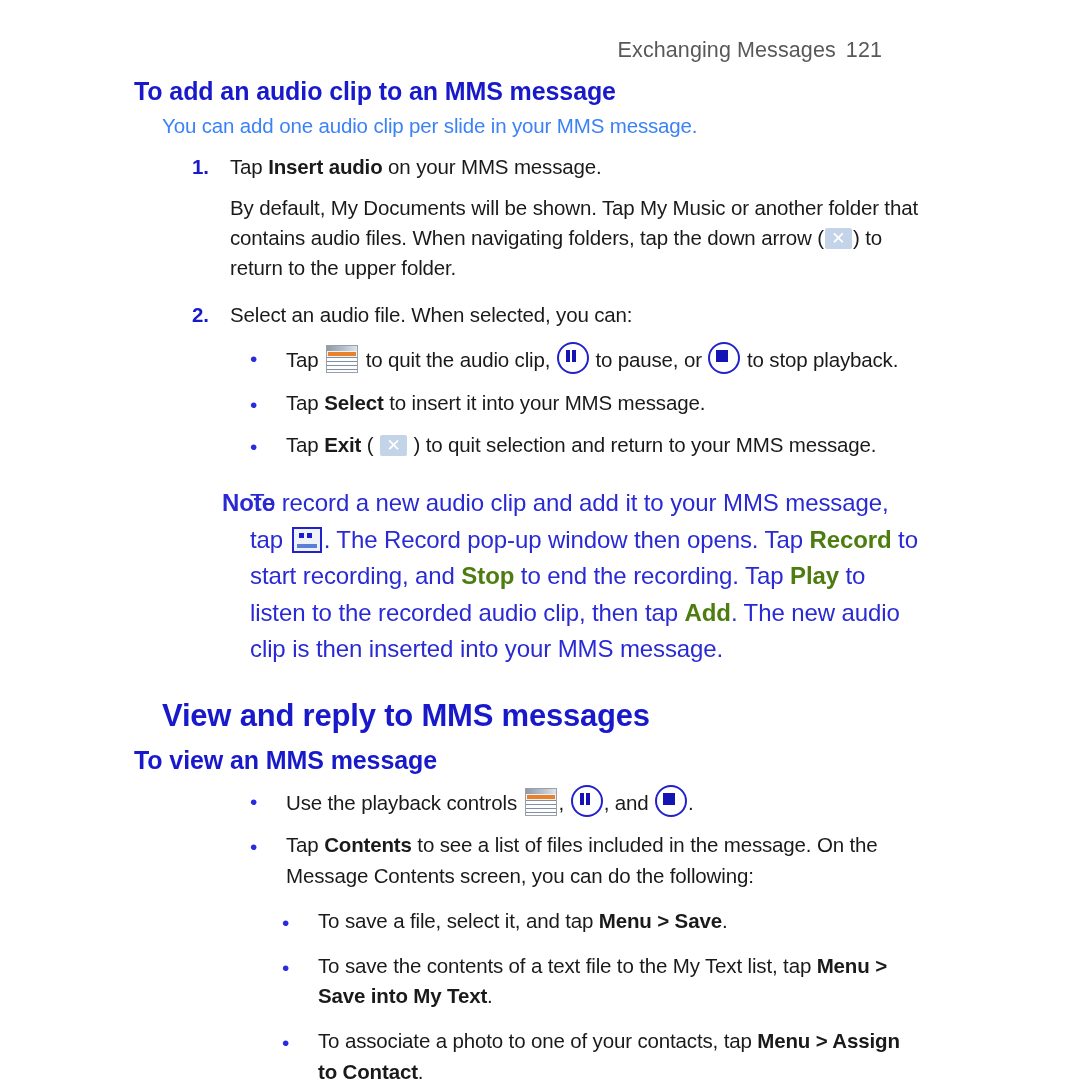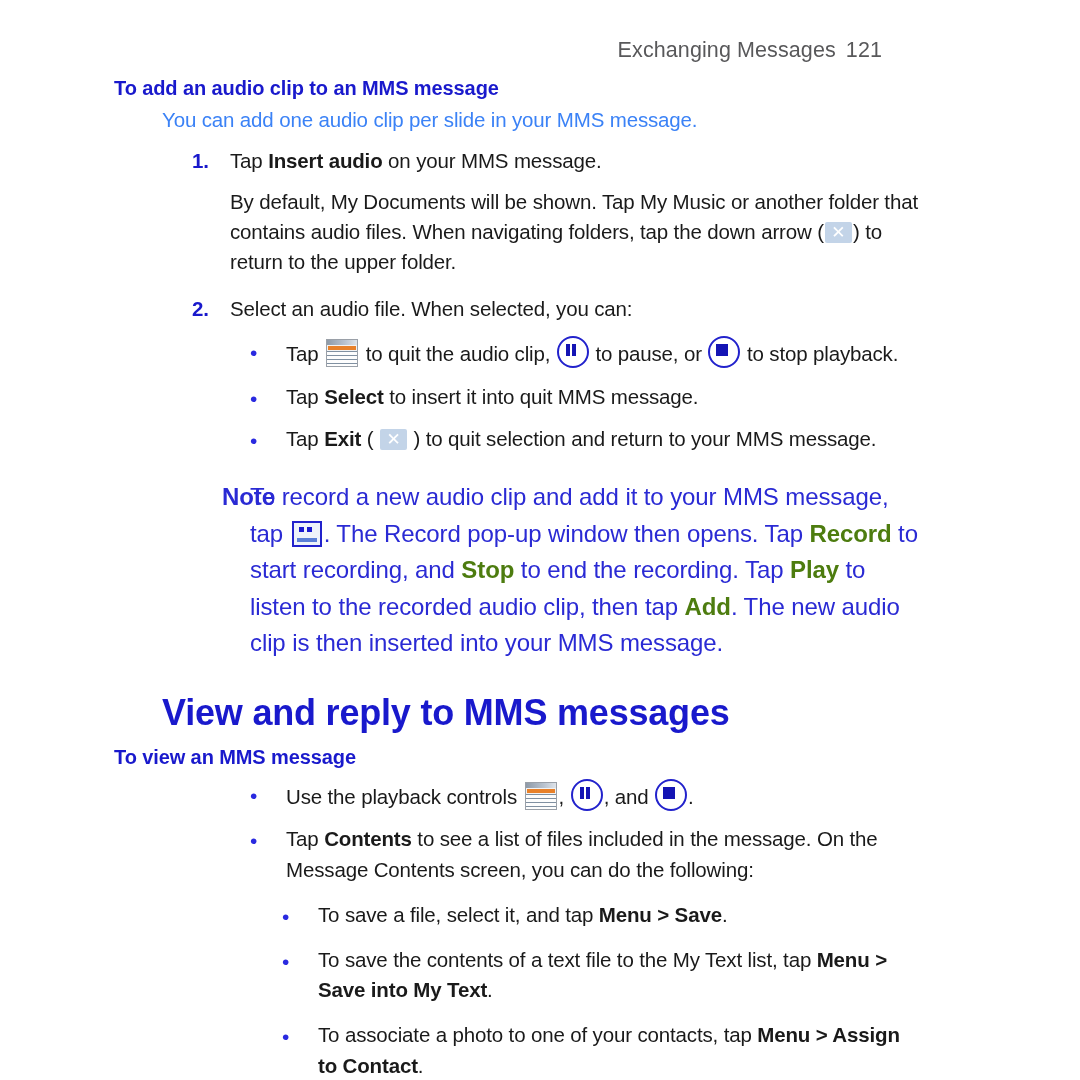--- a/index.html
+++ b/index.html
@@ -32,31 +32,31 @@
     padding-right: 40px;
     margin-bottom: 6px;
     font-weight: 400;
   }
   .running-header .pg {
     margin-left: 10px;
   }
 
   
   h1.section-title {
-    font-size: 36px;
+    font-size: 31px;
     font-weight: bold;
     color: #1919cc;
     margin: 30px 0 12px 100px;
     letter-spacing: -0.2px;
   }
   h2.sub-title {
-    font-size: 20px;
+    font-size: 25px;
     font-weight: bold;
     color: #1919cc;
-    margin: 0 0 5px 52px;
+    margin: 0 0 5px 72px;
     letter-spacing: -0.1px;
   }
 
   
   .intro {
     font-size: 20.5px;
     line-height: 1.48;
     margin: 0 0 6px 100px;
     color: #3b82f6;
     letter-spacing: -0.15px;
@@ -273,21 +273,21 @@
     <span>Select an audio file. When selected, you can:</span>
   </div>
 
   <div class="bul bullet-l1">
     <span class="dot">•</span>
     <span>Tap </span><span class="ic ic-thumb"><span class="tb-title"></span><span class="tb-bar"></span><span class="tb-body"></span></span><span> to quit the audio clip, </span><span class="ic ic-circle"><span class="bar b1"></span><span class="bar b2"></span></span><span> to pause, or </span><span class="ic ic-circle"><span class="sq"></span></span><span> to stop playback.</span>
   </div>
 
   <div class="bul bullet-l1">
     <span class="dot">•</span>
-    <span>Tap </span><b>Select</b><span> to insert it into quit MMS message.</span>
+    <span>Tap </span><b>Select</b><span> to insert it into your MMS message.</span>
   </div>
 
   <div class="bul bullet-l1">
     <span class="dot">•</span>
     <span>Tap </span><b>Exit</b><span> ( </span><span class="ic ic-chip"><span class="glyph">✕</span></span><span> ) to quit selection and return to your MMS message.</span>
   </div>
 
   <div class="note">
     <span class="note-label">Note</span>
     <span>To record a new audio clip and add it to your MMS message, tap </span><span class="ic ic-rec"><span class="rdot d1"></span><span class="rdot d2"></span><span class="rline"></span></span><span>. The Record pop-up window then opens. Tap </span><b>Record</b><span> to start recording, and </span><b>Stop</b><span> to end the recording. Tap </span><b>Play</b><span> to listen to the recorded audio clip, then tap </span><b>Add</b><span>. The new audio clip is then inserted into your MMS message.</span>

